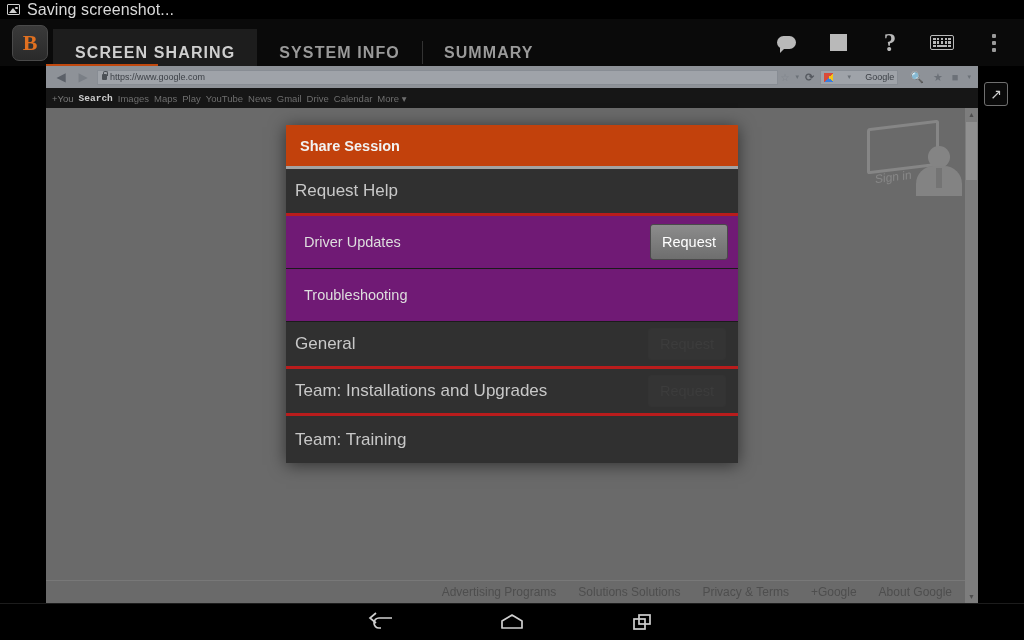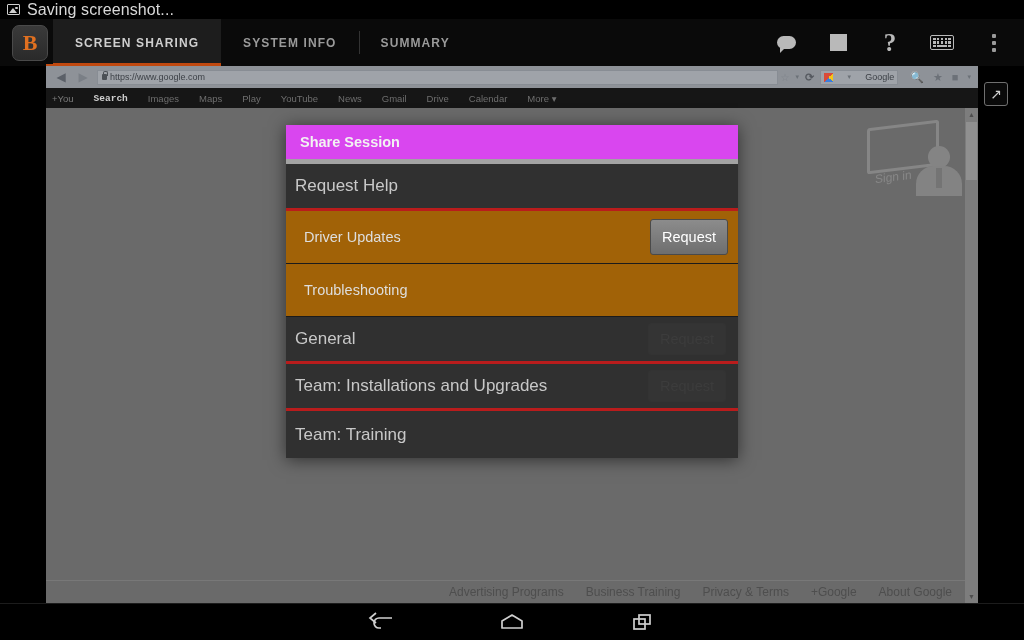--- a/index.html
+++ b/index.html
@@ -40,22 +40,22 @@
     position: absolute; left: 12px; top: 6px; width: 36px; height: 36px;
     border-radius: 7px; background: linear-gradient(#3a3a3a, #2a2a2a);
     border: 1px solid #4a4a4a;
     display: flex; align-items: center; justify-content: center;
     color: #e07020; font-size: 22px; font-weight: bold;
     font-family: "Liberation Serif", serif;
   }
   .tabs { position: absolute; left: 53px; top: 0; height: 47px; display: flex; }
   .tab {
     height: 47px; display: flex; align-items: center; justify-content: center;
-    color: #9a9a9a; font-size: 12px; font-weight: bold; letter-spacing: 1.1px;
-    padding: 2px 22px; position: relative; cursor: pointer;
+    color: #9a9a9a; font-size: 16px; font-weight: bold; letter-spacing: 1.1px;
+    padding: 2px 22px; position: relative; cursor: pointer; margin-top: 10px;
   }
   .tab.active { background: #1d1d1d; color: #cfcfcf; }
   .tab.active::after {
     content: ""; position: absolute; left: 0; right: 0; bottom: 0;
     height: 3px; background: #c1490f;
   }
   .tab.sep::before {
     content: ""; position: absolute; left: 0; top: 12px; bottom: 12px;
     width: 1px; background: #333;
   }
@@ -113,21 +113,21 @@
     background:
       linear-gradient(135deg,#d94b3a 0 50%, transparent 50%),
       linear-gradient(45deg,#3b7ddd 0 50%, transparent 50%),
       linear-gradient(225deg,#f5c518 0 50%, transparent 50%),
       #3aa757;
     background-size: 100% 100%; }
   .rt-icons { display:flex; align-items:center; gap:9px; padding-left: 6px; color:#6c7178; font-size:11px;}
 
   .g-nav {
     position: absolute; left: 0; top: 22px; width: 932px; height: 20px;
-    background: #161616; display: flex; align-items: center; padding-left: 6px; gap: 20px;
+    background: #161616; display: flex; align-items: center; padding-left: 6px; gap: 5px;
   }
   .g-nav span { font-size: 9.5px; color: #6e6e6e; cursor: pointer; }
   .g-nav span.you { color: #7b7b7b; }
   .g-nav span.bold { color: #cfcfcf; font-weight: bold; font-family: Liberation Mono, monospace; }
 
   .g-body { position:absolute; left:0; top:42px; width: 932px; height: 495px; background:#6a6a6a; }
   .g-footer-line { position:absolute; left:0; bottom:22px; width:932px; height:1px; background:#787878; }
   .g-footer {
     position: absolute; left: 0; bottom: 0; width: 932px; height: 22px;
     display: flex; align-items: center; justify-content: flex-end;
@@ -162,31 +162,31 @@
     display: flex; align-items: center; justify-content: center; font-size: 14px;
     cursor: pointer; background: #0a0a0a;
   }
 
   
   .dialog {
     position: absolute; left: 286px; top: 125px; width: 452px;
     background: #2b2b2b; box-shadow: 0 2px 16px rgba(0,0,0,.55);
   }
   .dlg-title {
-    height: 39px; background: #d946ef; color: #f2f2f2; font-size: 14.5px;
+    height: 44px; background: #c2410c; color: #f2f2f2; font-size: 14.5px;
     font-weight: bold; display: flex; align-items: center; padding-left: 14px;
-    border-bottom: 5px solid #a3a3a3;
+    border-bottom: 3px solid #a3a3a3;
   }
   .dlg-section {
     height: 47px; background: #303030; color: #c8c8c8; font-size: 17px;
     display: flex; align-items: center; padding-left: 9px;
     border-bottom: 3px solid #b91c1c; position: relative;
   }
   .dlg-row {
-    height: 53px; background: #a16207; display: flex; align-items: center;
+    height: 53px; background: #701a75; display: flex; align-items: center;
     padding: 0 10px 0 18px; border-bottom: 1px solid #1b1b1b;
     justify-content: space-between;
   }
   .dlg-row .label { color: #dedede; font-size: 14.5px; }
   .req-btn {
     min-width: 58px; height: 36px; padding: 0 11px; border-radius: 3px;
     background: linear-gradient(#8c8c8c, #6e6e6e);
     border: 1px solid #4a4a4a; color: #fff; font-size: 14.5px;
     display: flex; align-items: center; justify-content: center; cursor: pointer;
   }
@@ -311,21 +311,21 @@
       <div class="ghost">
         <span class="mon"></span>
           <span class="head"></span>
           <span class="body"></span>
           <span class="tie"></span>
         <span class="txt">Sign in</span>
       </div>
       <div class="g-footer-line"></div>
       <div class="g-footer">
         <span>Advertising Programs</span>
-        <span>Business Training</span>
+        <span>Solutions Solutions</span>
         <span>Privacy &amp; Terms</span>
         <span>+Google</span>
         <span>About Google</span>
       </div>
     </div>
 
     <div class="vscroll">
       <div class="up">▲</div>
       <div class="thumb"></div>
       <div class="down">▼</div>

